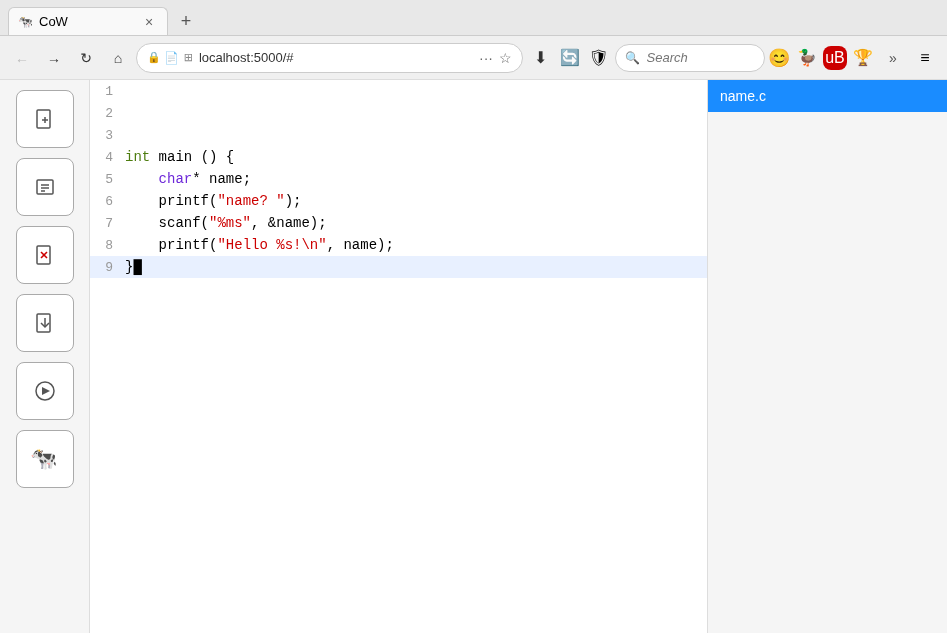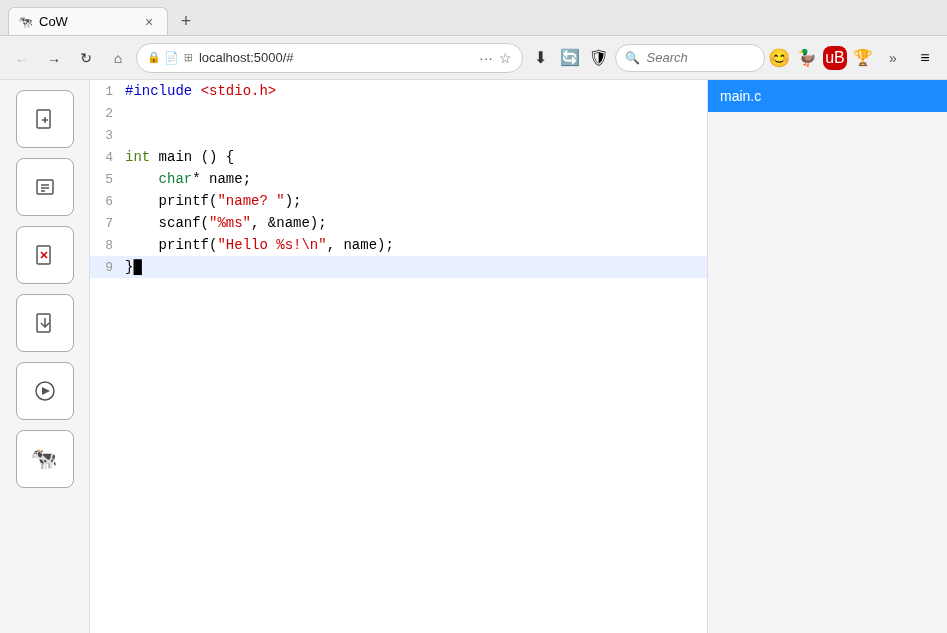--- a/index.html
+++ b/index.html
@@ -369,40 +369,39 @@
         </svg>
       </div>
       <div class="sidebar-btn" title="CoW" style="font-size:22px;">🐄</div>
     </div>
 
     <div class="editor-area">
       <div class="code-container">
 
         <div class="code-line">
           <span class="line-number">1</span>
-          <span class="line-content"><span style="color:#0000cc;">#include</span> <span style="color:#cc0000;">&lt;stdio.h&gt;</span></span>
         </div>
 
         <div class="code-line">
           <span class="line-number">2</span>
         </div>
 
         <div class="code-line">
           <span class="line-number">3</span>
           <span class="line-content"> </span>
         </div>
 
         <div class="code-line">
           <span class="line-number">4</span>
           <span class="line-content"><span style="color:#4d7c0f;">int</span> main () {</span>
         </div>
 
         <div class="code-line">
           <span class="line-number">5</span>
-          <span class="line-content">    <span style="color:#15803d;">char</span>* name;</span>
+          <span class="line-content">    <span style="color:#6d28d9;">char</span>* name;</span>
         </div>
 
         <div class="code-line">
           <span class="line-number">6</span>
           <span class="line-content">    printf(<span style="color:#cc0000;">"name? "</span>);</span>
         </div>
 
         <div class="code-line">
           <span class="line-number">7</span>
           <span class="line-content">    scanf(<span style="color:#cc0000;">"%ms"</span>, &amp;name);</span>
@@ -415,17 +414,17 @@
 
         <div class="code-line highlighted">
           <span class="line-number">9</span>
           <span class="line-content">}█</span>
         </div>
 
       </div>
     </div>
 
     <div class="right-panel">
-      <div class="file-tab">main.c</div>
+      <div class="file-tab">name.c</div>
     </div>
 
   </div>
 </div>
 
 </body></html>

